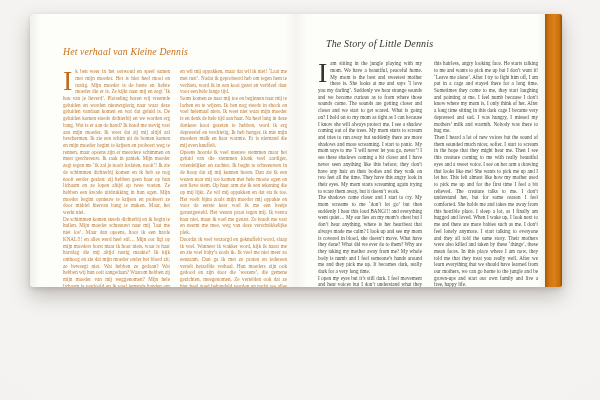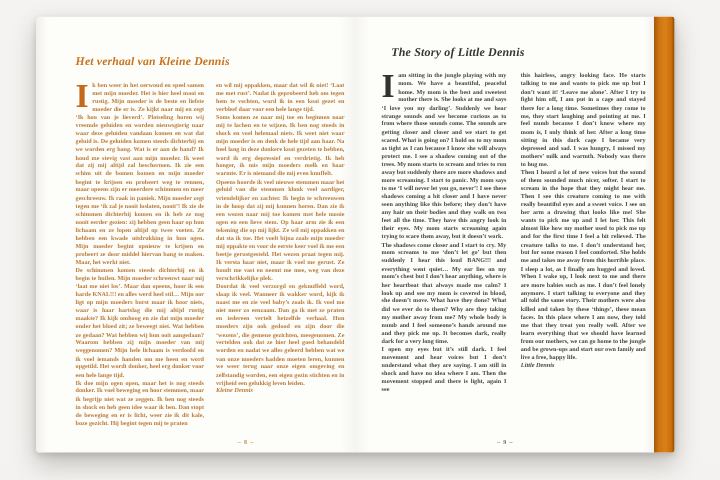--- a/index.html
+++ b/index.html
@@ -2,24 +2,23 @@
 <html><head>
 <meta charset="utf-8">
 <style>
   html, body { margin:0; padding:0; }
   .stage {
     position:relative; width:600px; height:400px; overflow:hidden;
     background: radial-gradient(120% 125% at 50% 45%, #f4f3f1 55%, #e8e7e4 100%);
     font-family:"Liberation Serif", serif;
   }
   .book {
-    position:absolute; left:30px; top:14px; width:532px; height:363px;
+    position:absolute; left:30px; top:14px; width:532px; height:273px;
     background:#fdfdfa; border-radius:2px;
     box-shadow: 0 9px 20px rgba(60,50,40,.28), 0 2px 5px rgba(60,50,40,.16);
-    font-weight: bold;
   }
   .book .spine {
     position:absolute; left:254px; top:0; width:24px; height:100%; z-index:2;
     background: linear-gradient(to right, rgba(90,75,60,0), rgba(90,75,60,.05) 50%, rgba(90,75,60,0));
     pointer-events:none;
   }
   .band {
     position:absolute; top:0; right:0; bottom:0; width:17px; z-index:3;
     border-radius:0 2px 2px 0;
     background: linear-gradient(90deg, #a35a08 0%, #cf7410 25%, #da8118 55%, #c96e0b 85%, #8f4d06 100%);

